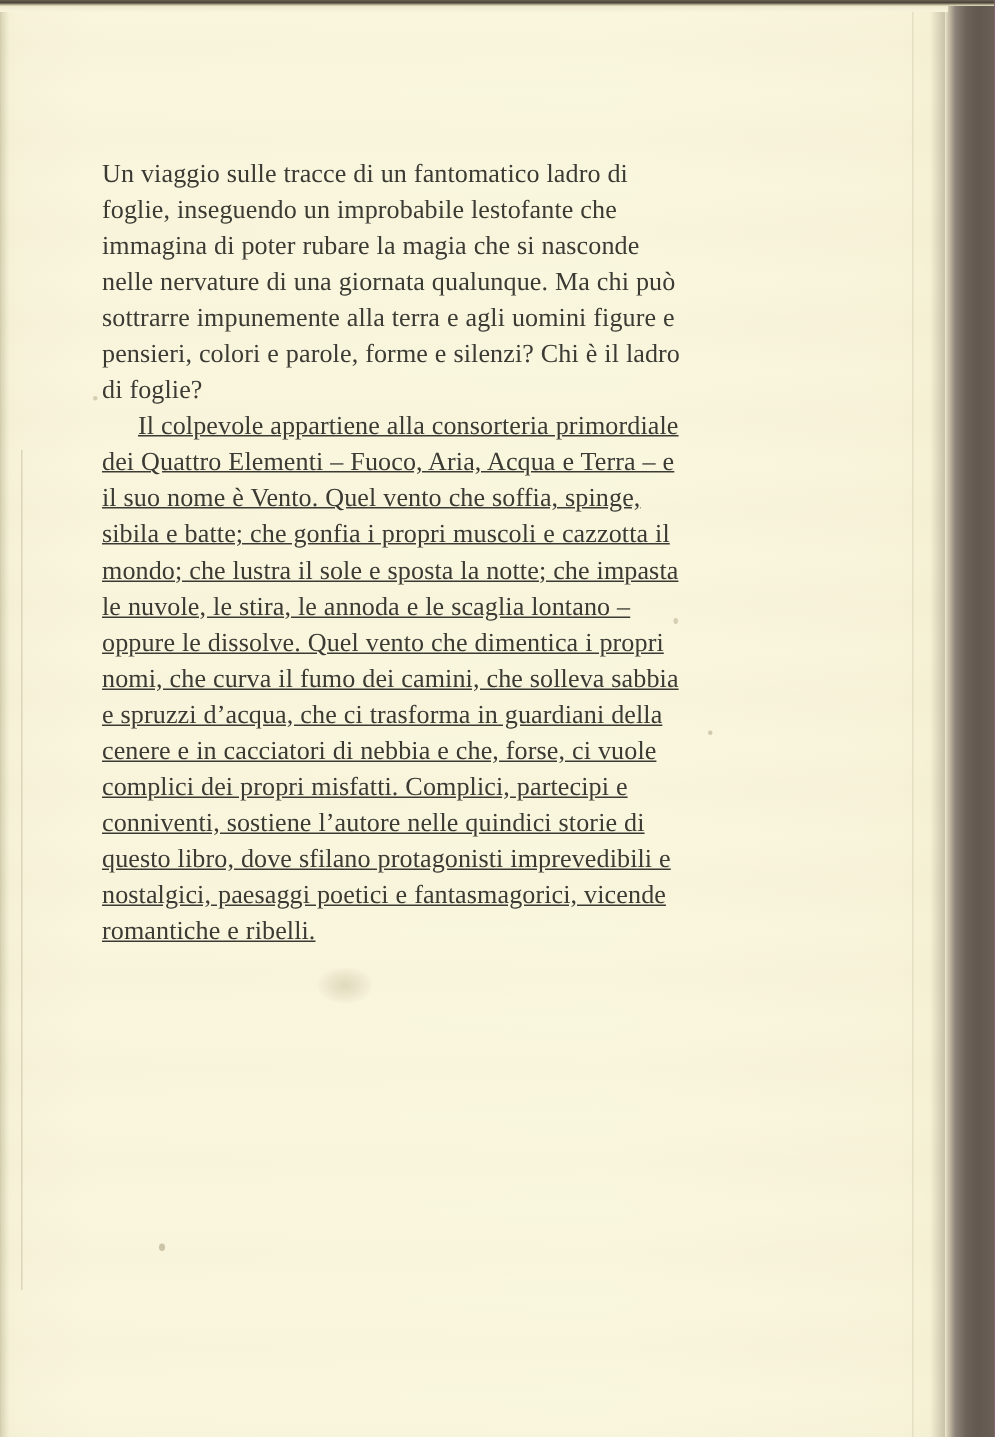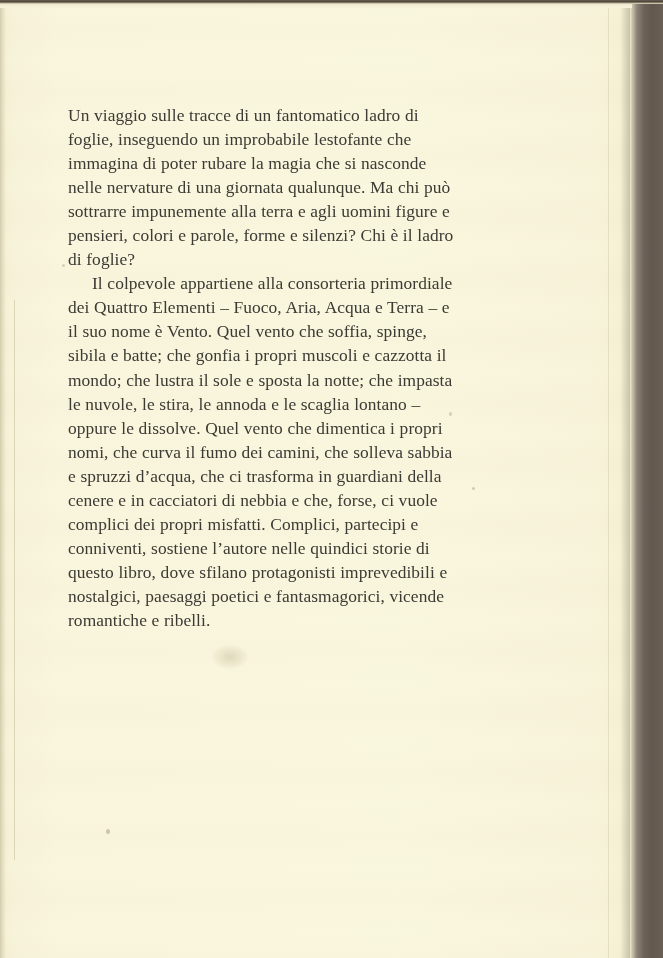--- a/index.html
+++ b/index.html
@@ -110,20 +110,21 @@
     text-align: left;
     letter-spacing: .004em;
     word-spacing: .01em;
     text-rendering: optimizeLegibility;
   }
   .blurb p {
     margin: 0;
   }
   .blurb p.indent {
     text-indent: 24px;
+    text-decoration: underline;
   }
 
   
   .speck {
     position: absolute;
     border-radius: 50%;
     pointer-events: none;
   }
   .smudge {
     position: absolute;

